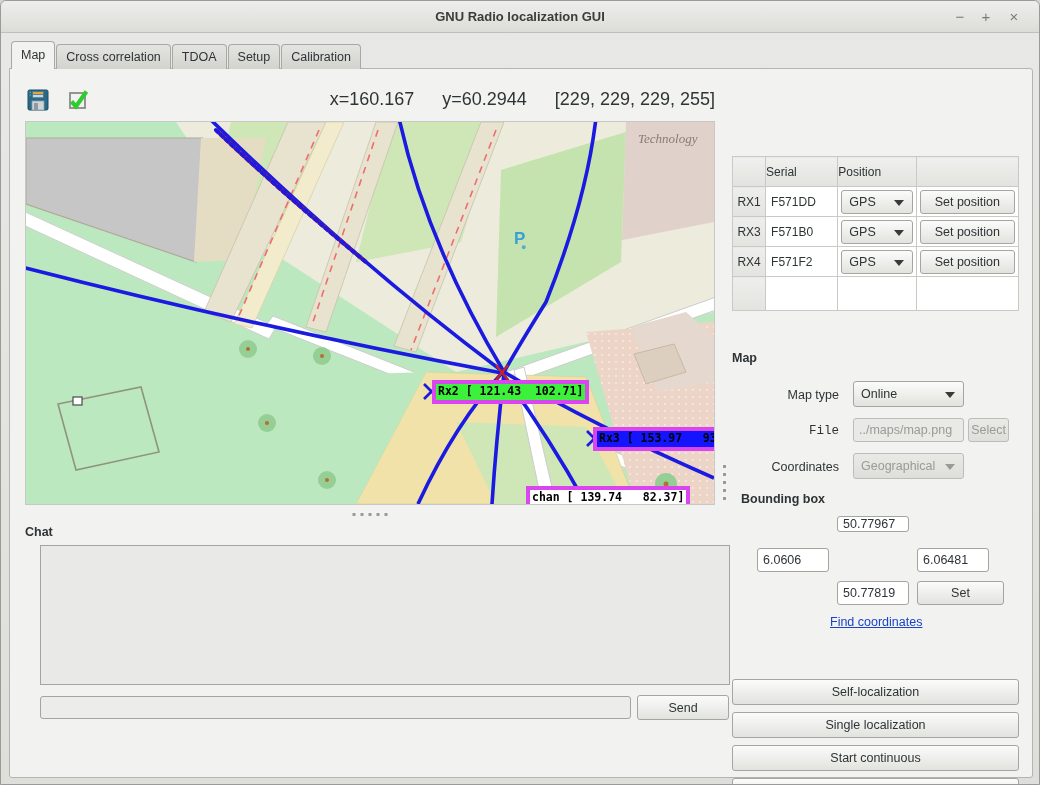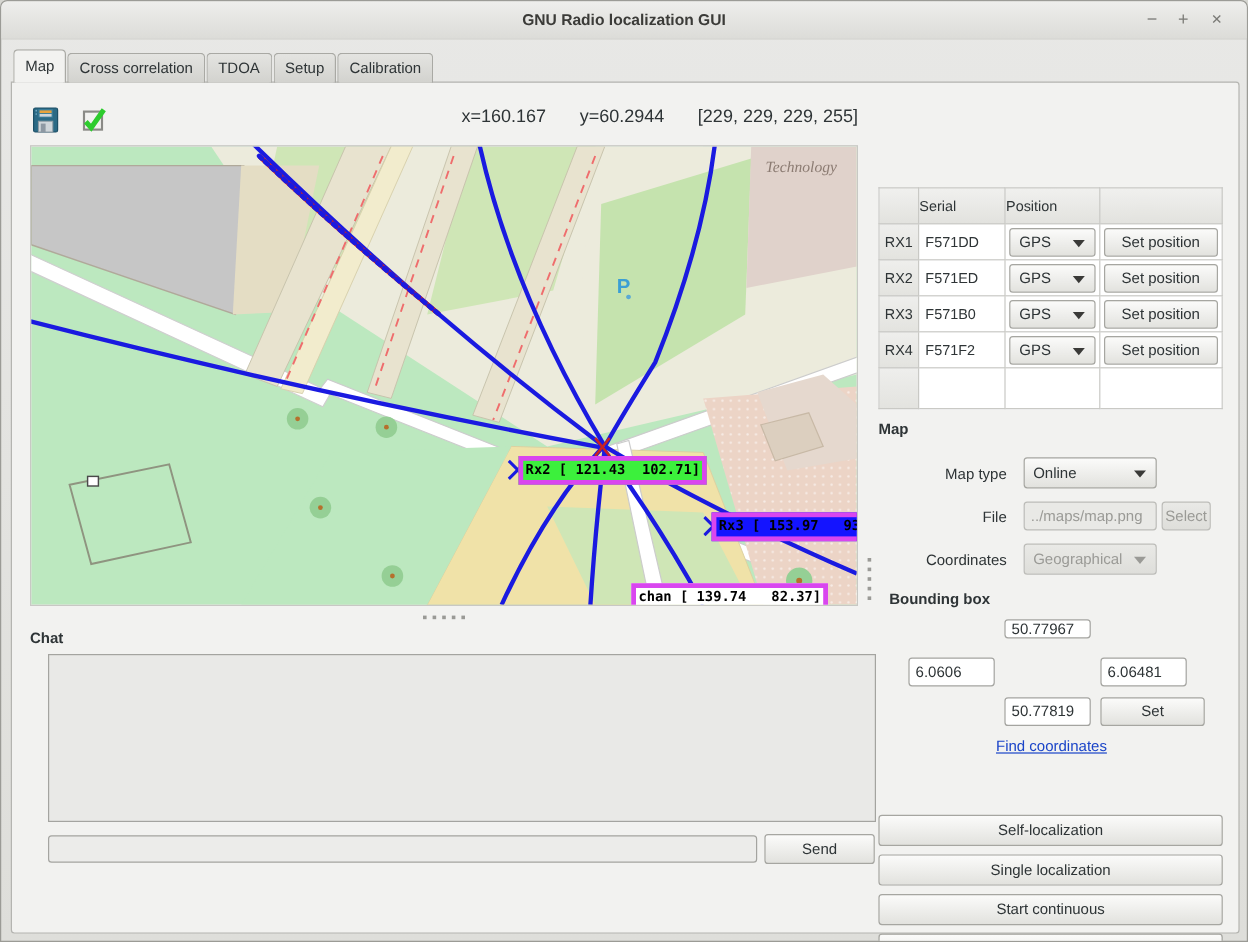--- a/index.html
+++ b/index.html
@@ -84,21 +84,21 @@
   }
   #map-toolbar {
     position: absolute; left: 8px; top: 9px;
     height: 32px; display: flex; align-items: center; gap: 14px;
   }
   .tool-icon { width: 26px; height: 26px; cursor: default; }
 
   #coord-readout {
     position: absolute; right: 0px; top: 14px;
     display: flex; gap: 28px;
-    font-size: 15px; color: #2e3436;
+    font-size: 18px; color: #2e3436;
   }
 
   
   #map-wrap {
     position: absolute; left: 8px; top: 46px;
     width: 690px; height: 384px;
     border: 1px solid #c8c8c4;
     background: #e6e6e4;
     overflow: hidden;
   }
@@ -492,33 +492,20 @@
             <th></th>
             <th>Serial</th>
             <th>Position</th>
             <th></th>
           </tr>
         </thead>
         <tbody>
           <tr>
             <td class="rx-id">RX1</td>
             <td class="rx-serial">F571DD</td>
-            <td class="rx-pos">
-              <div class="combo" style="height:24px;">
-                <span class="cv">GPS</span>
-                <span class="arrow"></span>
-              </div>
-            </td>
-            <td class="rx-act">
-              <button class="btn" style="width:100%; height:24px;">Set position</button>
-            </td>
-          </tr>
-          <tr>
-            <td class="rx-id">RX2</td>
-            <td class="rx-serial">F571ED</td>
             <td class="rx-pos">
               <div class="combo" style="height:24px;">
                 <span class="cv">GPS</span>
                 <span class="arrow"></span>
               </div>
             </td>
             <td class="rx-act">
               <button class="btn" style="width:100%; height:24px;">Set position</button>
             </td>
           </tr>
@@ -558,21 +545,21 @@
       </table>
 
       <div class="section-title" style="position:absolute; left:8px; top:276px;">Map</div>
 
       <div class="field-label" style="position:absolute; left:20px; top:313px; width:95px;">Map type</div>
       <div class="combo" style="position:absolute; left:129px; top:306px; width:111px; height:26px;">
         <span class="cv">Online</span>
         <span class="arrow"></span>
       </div>
 
-      <div class="field-label" style="position:absolute; left:20px; top:349px; width:95px;">File</div>
+      <div class="field-label" style="position:absolute; left:20px; top:349px; width:95px;font-family:Liberation Mono, monospace;">File</div>
       <div class="txt disabled" style="position:absolute; left:129px; top:343px; width:111px; height:24px; line-height:23px;">../maps/map.png</div>
       <button class="btn" style="position:absolute; left:244px; top:343px; width:41px; height:24px; color:#9a9a96; background:linear-gradient(#e9e9e6,#dededa); border-color:#bcbcb8;">Select</button>
 
       <div class="field-label" style="position:absolute; left:12px; top:385px; width:103px;">Coordinates</div>
       <div class="combo disabled" style="position:absolute; left:129px; top:378px; width:111px; height:26px;">
         <span class="cv">Geographical</span>
         <span class="arrow"></span>
       </div>
 
       <div class="section-title" style="position:absolute; left:17px; top:417px;">Bounding box</div>

